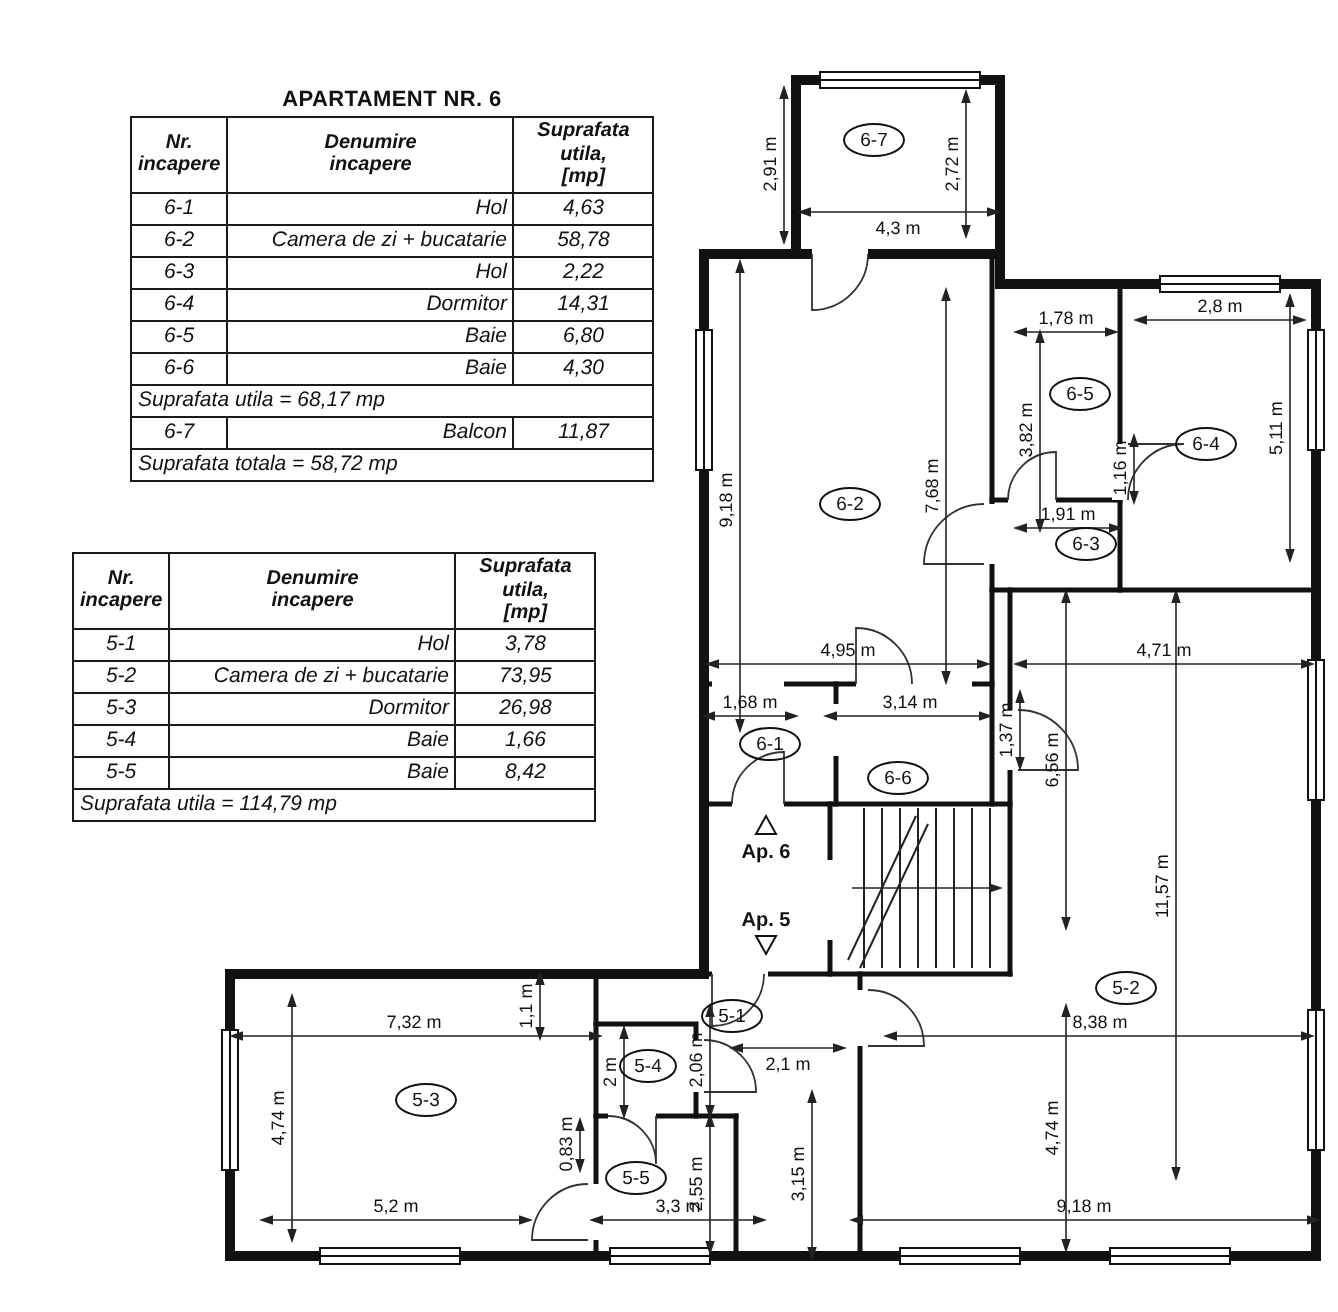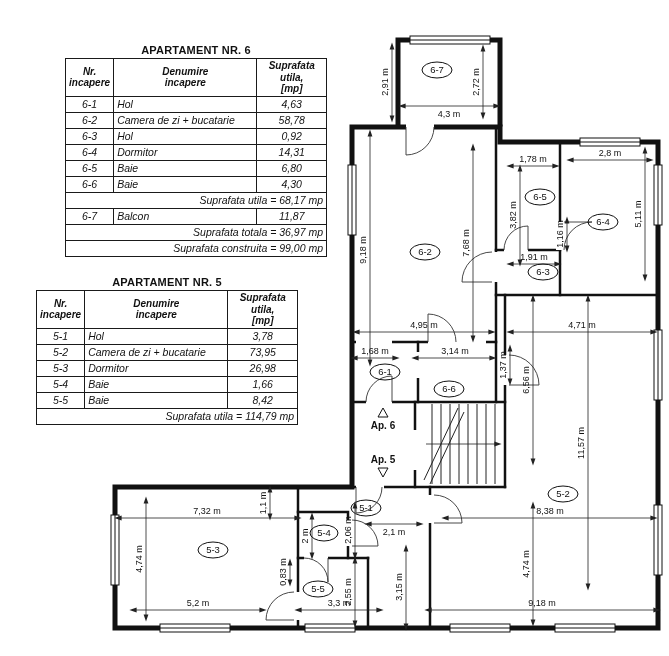--- a/index.html
+++ b/index.html
@@ -4,22 +4,22 @@
 <style>
   html,body{margin:0;padding:0;background:#fff;}
   .canvas{position:relative;width:669px;height:656px;background:#ffffff;overflow:hidden;
           font-family:"Liberation Sans",sans-serif;color:#111;}
   .tblwrap{position:absolute;}
   .tbl-title{font-size:11px;font-weight:bold;text-align:center;margin-bottom:2px;letter-spacing:.2px;}
   table.tbl{border-collapse:collapse;font-size:10.5px;color:#111;font-style:italic;}
   table.tbl th,table.tbl td{border:1px solid #1a1a1a;padding:1px 3px;height:13px;line-height:1.15;}
   table.tbl th{font-weight:bold;white-space:pre-line;text-align:center;font-size:10px;vertical-align:middle;}
   td.c{text-align:center;}
-  td.l{text-align:left;}
-  tr.sum td{text-align:right;}
+  td.l{text-align:right;}
+  tr.sum td{text-align:left;}
   .col-nr{width:38px;}
   .col-den{width:146px;}
   .col-sup{width:70px;}
   svg{position:absolute;left:0;top:0;}
   .we{stroke:#111;stroke-width:5;fill:none;stroke-linecap:square;}
   .wi{stroke:#111;stroke-width:2.5;fill:none;stroke-linecap:square;}
   .gap{fill:#ffffff;stroke:none;}
   .winr{fill:#ffffff;stroke:#111;stroke-width:1;}
   .winl{stroke:#111;stroke-width:1;fill:none;}
   .arc{stroke:#333;stroke-width:0.9;fill:none;}
@@ -60,21 +60,21 @@
             <td class="c">4,63</td>
           </tr>
       <tr>
             <td class="c">6-2</td>
             <td class="l">Camera de zi + bucatarie</td>
             <td class="c">58,78</td>
           </tr>
       <tr>
             <td class="c">6-3</td>
             <td class="l">Hol</td>
-            <td class="c">0,92</td>
+            <td class="c">2,22</td>
           </tr>
       <tr>
             <td class="c">6-4</td>
             <td class="l">Dormitor</td>
             <td class="c">14,31</td>
           </tr>
       <tr>
             <td class="c">6-5</td>
             <td class="l">Baie</td>
             <td class="c">6,80</td>
@@ -86,31 +86,27 @@
           </tr>
       <tr class="sum">
             <td colspan="3">Suprafata utila = 68,17 mp</td>
           </tr>
       <tr>
             <td class="c">6-7</td>
             <td class="l">Balcon</td>
             <td class="c">11,87</td>
           </tr>
       <tr class="sum">
-            <td colspan="3">Suprafata totala = 36,97 mp</td>
-          </tr>
-      <tr class="sum">
-            <td colspan="3">Suprafata construita = 99,00 mp</td>
+            <td colspan="3">Suprafata totala = 58,72 mp</td>
           </tr>
     </tbody>
       </table>
   </div>
 
   <div class="tblwrap" style="left:36px;top:276px;width:262px;">
-    <div class="tbl-title">APARTAMENT NR. 5</div>
     <table class="tbl">
       <colgroup>
           <col class="col-nr">
           <col class="col-den">
           <col class="col-sup">
         </colgroup>
       <tbody>
           <tr>
         <th>Nr.
 incapere</th>

